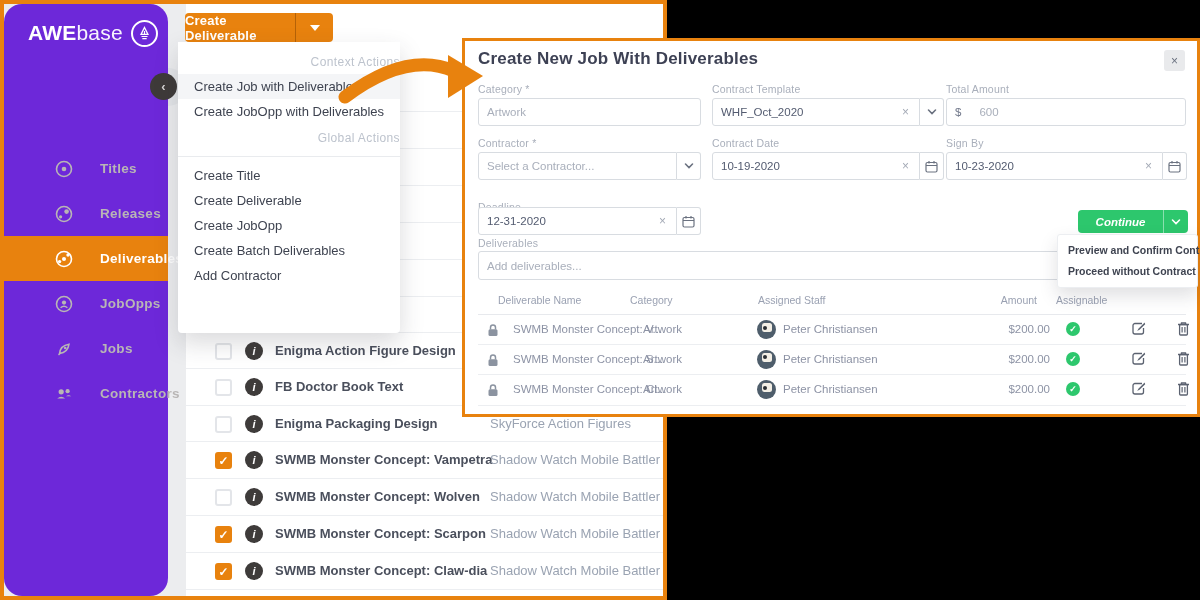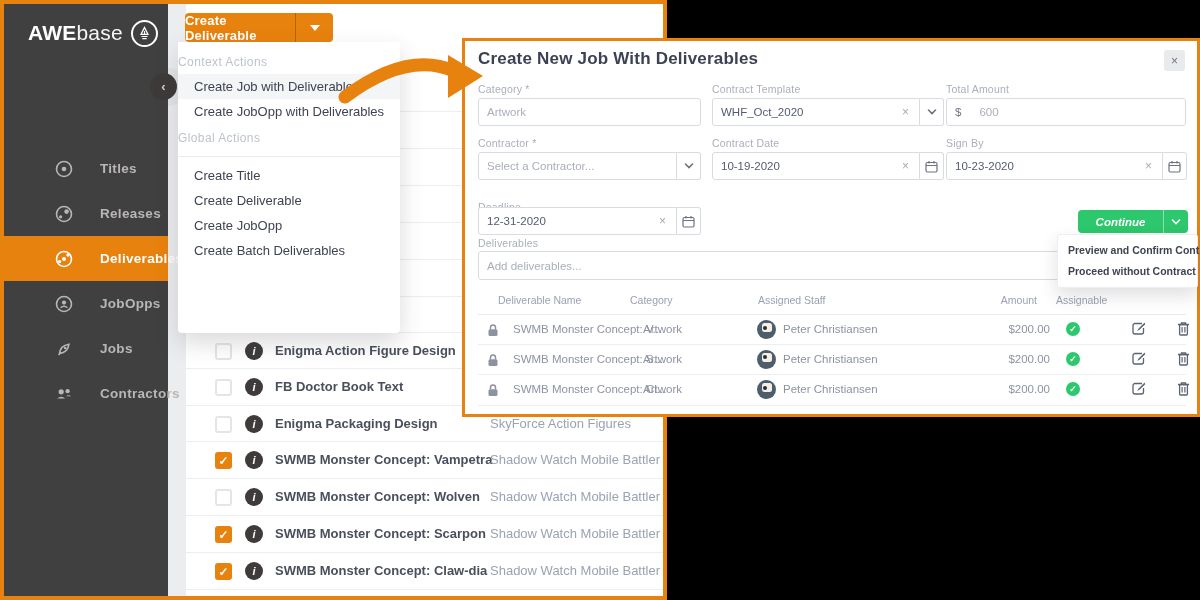--- a/index.html
+++ b/index.html
@@ -5,21 +5,21 @@
   * { margin:0; padding:0; box-sizing:border-box; }
   html,body { width:1200px; height:600px; background:#000; font-family:"Liberation Sans", sans-serif; }
   .stage { position:relative; width:1200px; height:600px; background:#000; overflow:hidden; }
   .abs { position:absolute; }
 
   
   .app-bg { left:0; top:0; width:667px; height:600px; background:#ecedef; border:4px solid #E8820E; z-index:1; }
   .card { left:186px; top:4px; width:477px; height:592px; background:#fff; z-index:2; }
 
   
-  .sidebar { left:4px; top:4px; width:164px; height:592px; background:#404040; z-index:4; }
+  .sidebar { left:4px; top:4px; width:164px; height:592px; background:#6d28d9; z-index:4;border-radius:18px; }
   .logo-row { position:absolute; left:24px; top:14px; height:30px; display:flex; align-items:center; color:#fff; }
   .logo-text { font-size:21px; letter-spacing:.2px; color:#fff; }
   .logo-text b { font-weight:bold; } .logo-text span { font-weight:normal; opacity:.95; }
   .logo-badge { margin-left:8px; width:27px; height:27px; border:2px solid #fff; border-radius:50%; display:flex; align-items:center; justify-content:center; }
   .nav { position:absolute; left:0; top:142px; width:164px; }
   .nav-item { position:relative; height:45px; display:flex; align-items:center; color:#b9b6b5; cursor:pointer; }
   .nav-item .nico { position:absolute; left:48px; width:24px; height:24px; display:flex; align-items:center; justify-content:center; }
   .nav-item .nlabel { position:absolute; left:96px; font-size:13.5px; font-weight:bold; letter-spacing:.3px; }
   .nav-item.active { background:#E8820E; color:#fff; }
   .notch-light { left:149px; top:68px; width:38px; height:38px; border-radius:50%; background:#e3e5e8; z-index:3; }
@@ -38,21 +38,21 @@
   .bg-row:first-child { border-top:1px solid #eceef1; }
   .cbx { position:absolute; left:29px; top:10px; width:17px; height:17px; border-radius:3px; background:#fff; border:2px solid #e3e5e9; cursor:pointer; }
   .cbx.checked { background:#E8820E; border-color:#E8820E; color:#fff; font-size:12px; font-weight:bold; text-align:center; line-height:14px; }
   .cbx.checked::after { content:"✓"; }
   .info-ic { position:absolute; left:59px; top:9px; width:18px; height:18px; border-radius:50%; background:#3e3b3a; color:#fff; font-size:11px; font-weight:bold; font-style:italic; display:flex; align-items:center; justify-content:center; cursor:pointer; }
   .bg-name { position:absolute; left:89px; top:10px; font-size:13px; font-weight:bold; color:#4a4f5c; white-space:nowrap; }
   .bg-title { position:absolute; left:304px; top:10px; font-size:13px; color:#9aa3b2; white-space:nowrap; }
 
   
   .menu { left:178px; top:42px; width:222px; height:291px; background:#fff; z-index:10; box-shadow:0 10px 24px rgba(50,50,60,.18); border-radius:0 0 4px 4px; padding-top:6px; }
-  .menu-header { height:24px; line-height:24px; text-align:left; font-size:12px; color:#bdc3cd; letter-spacing:.4px; margin-top:2px; }
+  .menu-header { height:24px; line-height:24px; text-align:right; font-size:12px; color:#bdc3cd; letter-spacing:.4px; margin-top:2px; }
   .menu-item { height:25px; line-height:25px; padding-left:16px; font-size:13px; color:#3e4350; cursor:pointer; white-space:nowrap; }
   .menu-item.hl { background:#f4f5f7; }
   .menu-div { height:1px; background:#e9ebee; margin:6px 0; }
 
   
   .modal { left:462px; top:38px; width:738px; height:379px; background:#fff; border:3px solid #E8820E; z-index:20; }
   .modal .in { position:absolute; }
   .m-title { left:13px; top:8px; font-size:17px; font-weight:bold; color:#3d4154; letter-spacing:.2px; }
   .m-close { left:699px; top:9px; width:21px; height:21px; background:#e9eaec; border-radius:3px; color:#6b7280; font-size:12px; display:flex; align-items:center; justify-content:center; cursor:pointer; }
   .lbl { font-size:10.5px; color:#a9afbb; letter-spacing:.2px; }
@@ -279,20 +279,21 @@
   <div class="abs menu">
     <div class="menu-header">Context Actions</div>
     <div class="menu-item hl">Create Job with Deliverables</div>
     <div class="menu-item">Create JobOpp with Deliverables</div>
     <div class="menu-header">Global Actions</div>
     <div class="menu-div"></div>
     <div class="menu-item">Create Title</div>
     <div class="menu-item">Create Deliverable</div>
     <div class="menu-item">Create JobOpp</div>
     <div class="menu-item">Create Batch Deliverables</div>
+    <div class="menu-item">Add Contractor</div>
   </div>
 
   <div class="abs modal">
     <div class="in m-title">Create New Job With Deliverables</div>
     <div class="in m-close">×</div>
 
     <div class="in lbl" style="left:13px; top:42px">Category *</div>
     <div class="in lbl" style="left:247px; top:42px">Contract Template</div>
     <div class="in lbl" style="left:481px; top:42px">Total Amount</div>
 

